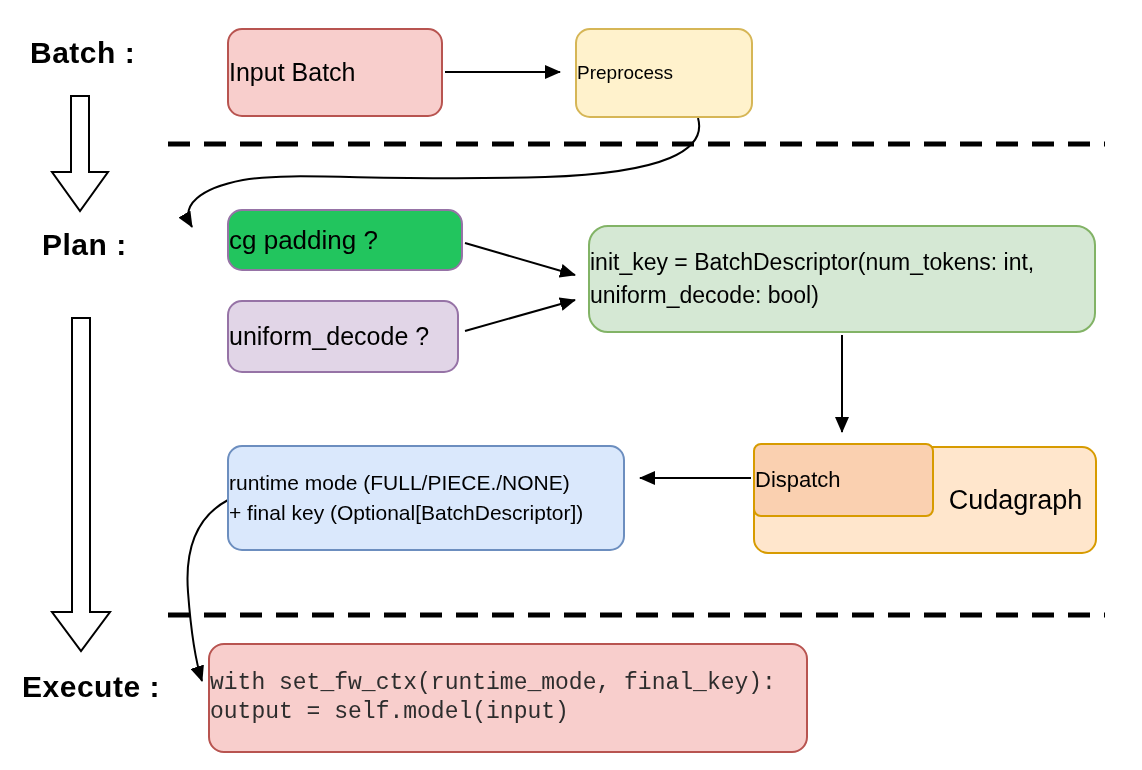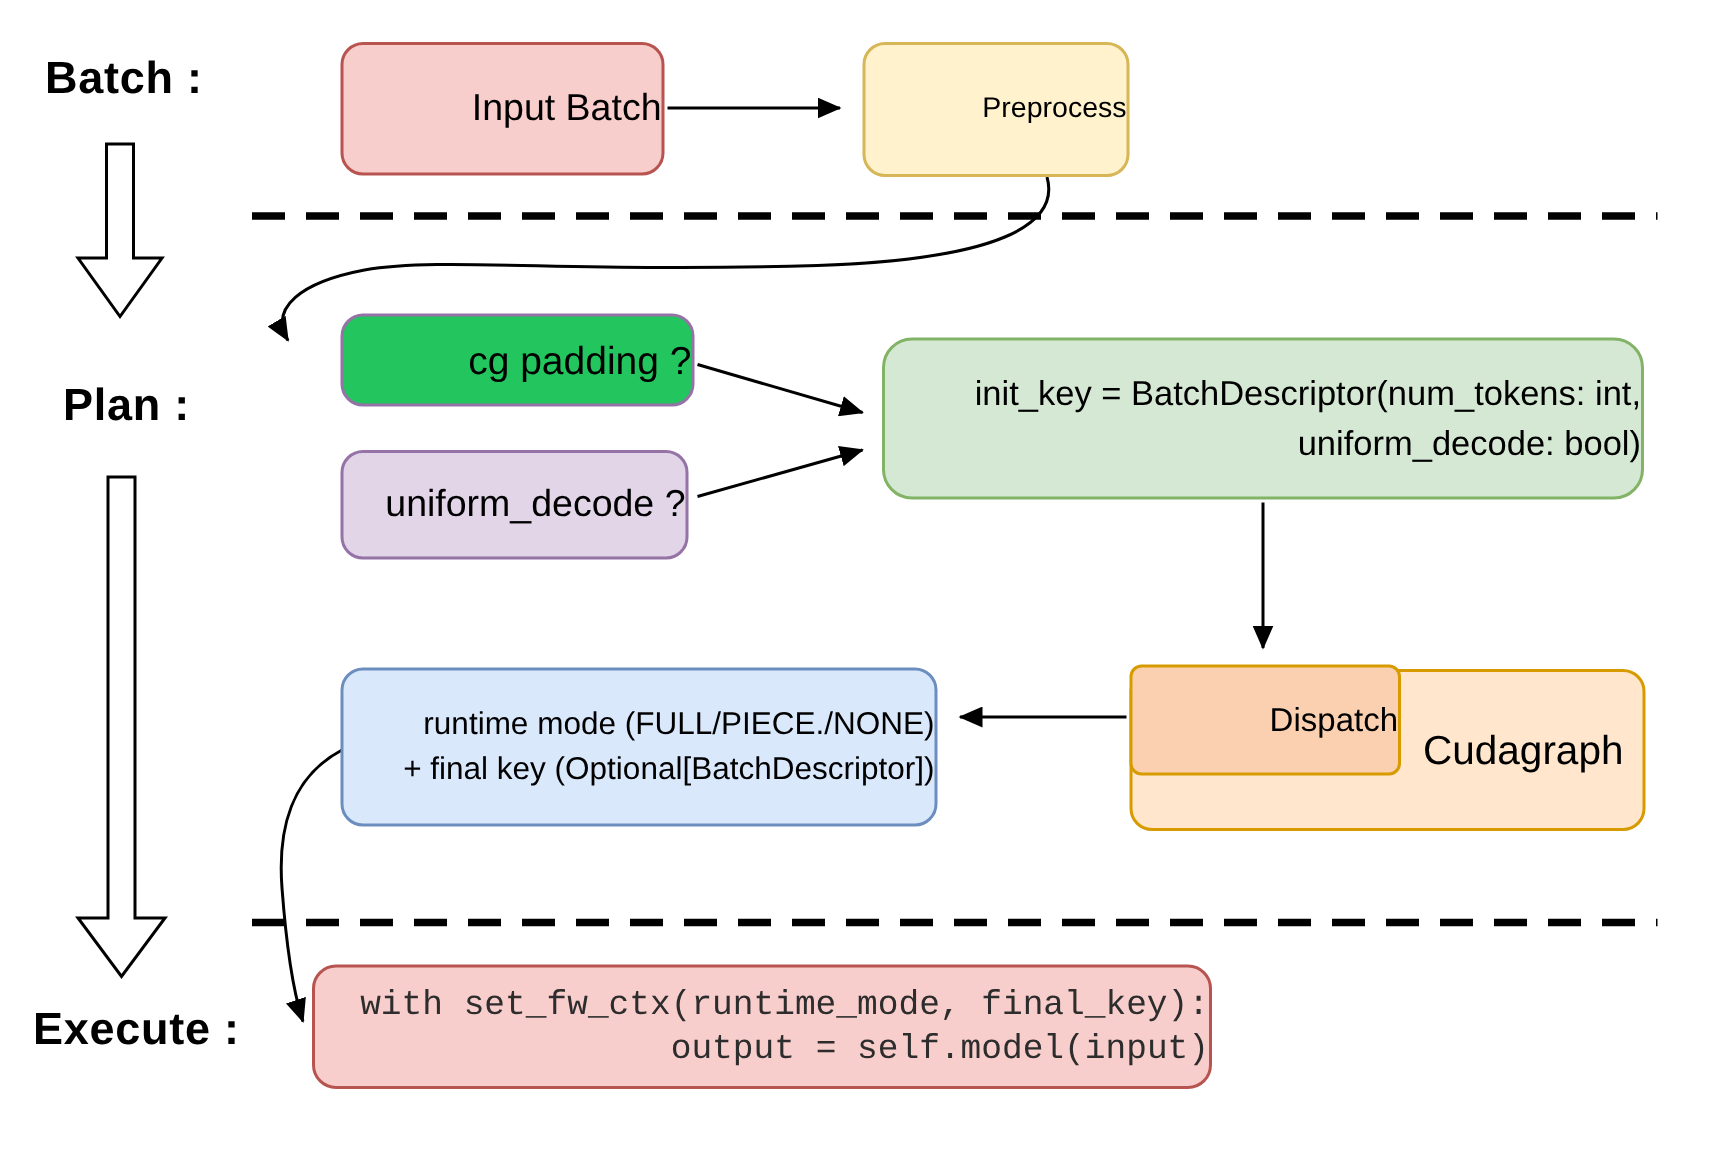--- a/index.html
+++ b/index.html
@@ -5,35 +5,35 @@
   html,body{margin:0;padding:0;background:#ffffff;}
   #canvas{
     position:relative;width:1142px;height:770px;background:#ffffff;
     font-family:"Liberation Sans",sans-serif;overflow:hidden;
   }
   .sec-label{
     position:absolute;font-weight:bold;font-size:30px;color:#000;
     white-space:nowrap;letter-spacing:0.5px;
   }
   .node{
-    position:absolute;display:flex;flex-direction:column;align-items:flex-end;
+    position:absolute;display:flex;flex-direction:column;align-items:flex-start;
     justify-content:center;text-align:center;color:#000;box-sizing:border-box;
     white-space:nowrap;
   }
   .node .ln{display:block;}
   #input-batch{left:227px;top:28px;width:216px;height:89px;background:#f8cecc;border:2px solid #b85450;border-radius:15px;font-size:25px;}
   #preprocess{left:575px;top:28px;width:178px;height:90px;background:#fff2cc;border:2px solid #d6b656;border-radius:15px;font-size:19px;}
   #cg-padding{left:227px;top:209px;width:236px;height:62px;background:#22c55e;border:2px solid #9673a6;border-radius:15px;font-size:26px;}
   #uniform-decode{left:227px;top:300px;width:232px;height:73px;background:#e1d5e7;border:2px solid #9673a6;border-radius:15px;font-size:25px;}
   #init-key{left:588px;top:225px;width:508px;height:108px;background:#d5e8d4;border:2px solid #82b366;border-radius:20px;font-size:23px;line-height:33px;}
   #cudagraph-dispatcher{left:753px;top:446px;width:344px;height:108px;background:#ffe6cc;border:2px solid #d79b00;border-radius:15px;}
   #cudagraph-label{position:absolute;left:934px;top:446px;width:163px;height:108px;display:flex;flex-direction:column;align-items:center;justify-content:center;font-size:27px;line-height:34px;color:#000;text-align:center;}
   #dispatch{left:753px;top:443px;width:181px;height:74px;background:#fad0b0;border:2px solid #d79b00;border-radius:8px;font-size:22px;}
   #runtime-mode{left:227px;top:445px;width:398px;height:106px;background:#dae8fc;border:2px solid #6c8ebf;border-radius:15px;font-size:21px;line-height:30px;}
-  #execute-code{left:208px;top:643px;width:600px;height:83px;background:#f8cecc;border:2px solid #b85450;border-radius:16px;
+  #execute-code{left:208px;top:643px;width:600px;height:110px;background:#f8cecc;border:2px solid #b85450;border-radius:16px;
     font-family:"Liberation Mono",monospace;font-size:23px;line-height:29px;color:#2d2d2d;}
   svg.layer{position:absolute;left:0;top:0;pointer-events:none;}
   .edge{stroke:#000;stroke-width:2;fill:none;}
   .divider{stroke:#000;stroke-width:5;stroke-dasharray:22 14;}
   .hollow{fill:#ffffff;stroke:#000;stroke-width:2;stroke-linejoin:miter;}
 </style>
 </head>
 <body>
 
 <div id="canvas">
@@ -54,21 +54,21 @@
     <line class="edge" x1="445" y1="72" x2="560" y2="72" marker-end="url(#ah)"></line>
     <path class="edge" d="M698,118 C707,150 665,173 545,177 C380,182 295,171 243,180 C201,188 179,205 192,227" marker-end="url(#ah)"></path>
     <line class="edge" x1="465" y1="243" x2="575" y2="275" marker-end="url(#ah)"></line>
     <line class="edge" x1="465" y1="331" x2="575" y2="300" marker-end="url(#ah)"></line>
     <line class="edge" x1="842" y1="335" x2="842" y2="432" marker-end="url(#ah)"></line>
     <line class="edge" x1="751" y1="478" x2="640" y2="478" marker-end="url(#ah)"></line>
     <path class="edge" d="M228,500 C194,518 185,552 188,592 C191,632 195,660 202,681" marker-end="url(#ah)"></path>
   </svg>
 
   <div class="sec-label" style="left:30px;top:36px">Batch :</div>
-  <div class="sec-label" style="left:42px;top:254px">Plan :</div>
+  <div class="sec-label" style="left:42px;top:228px">Plan :</div>
   <div class="sec-label" style="left:22px;top:670px">Execute :</div>
 
   <div class="node" id="input-batch">
     <span class="ln">Input Batch</span>
   </div>
 
   <div class="node" id="preprocess">
     <span class="ln">Preprocess</span>
   </div>
 

